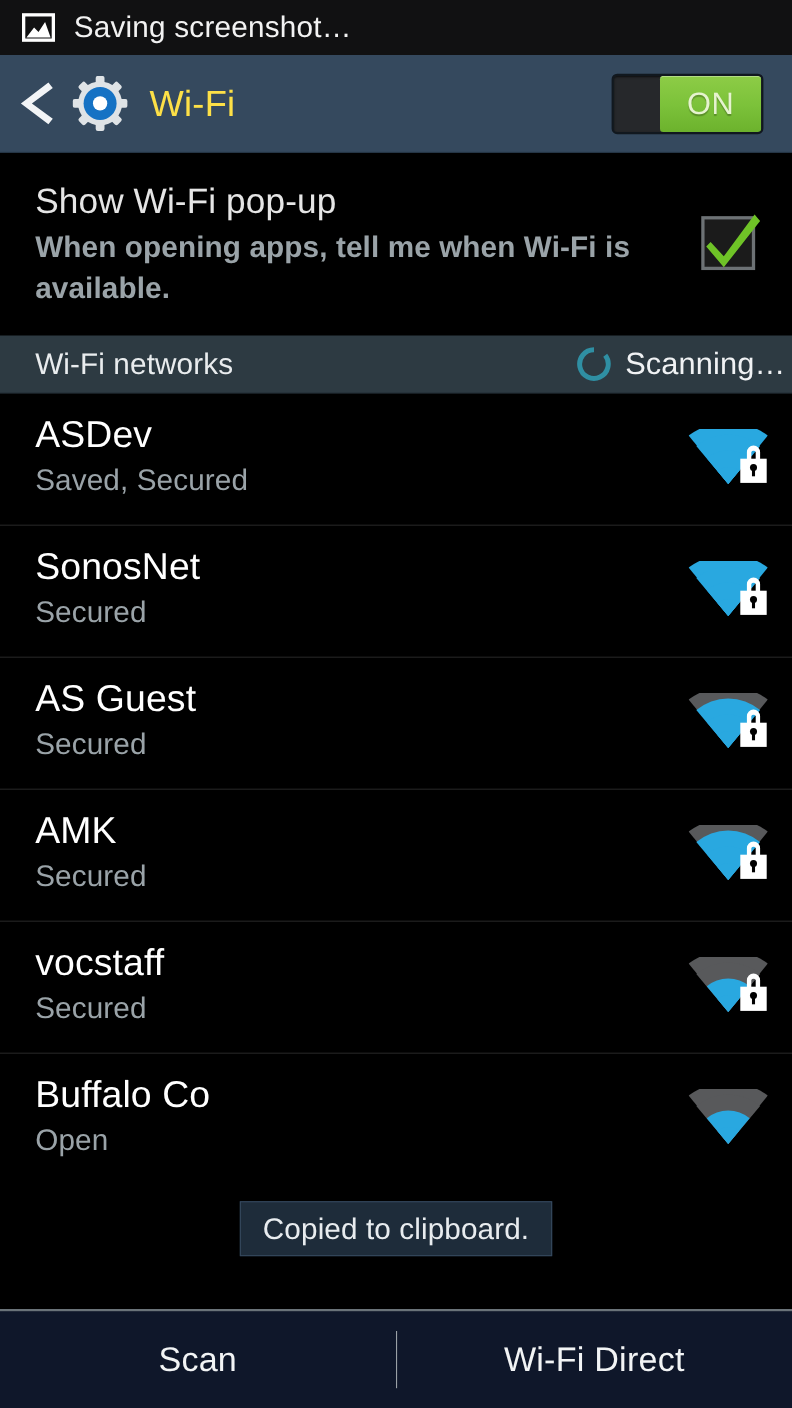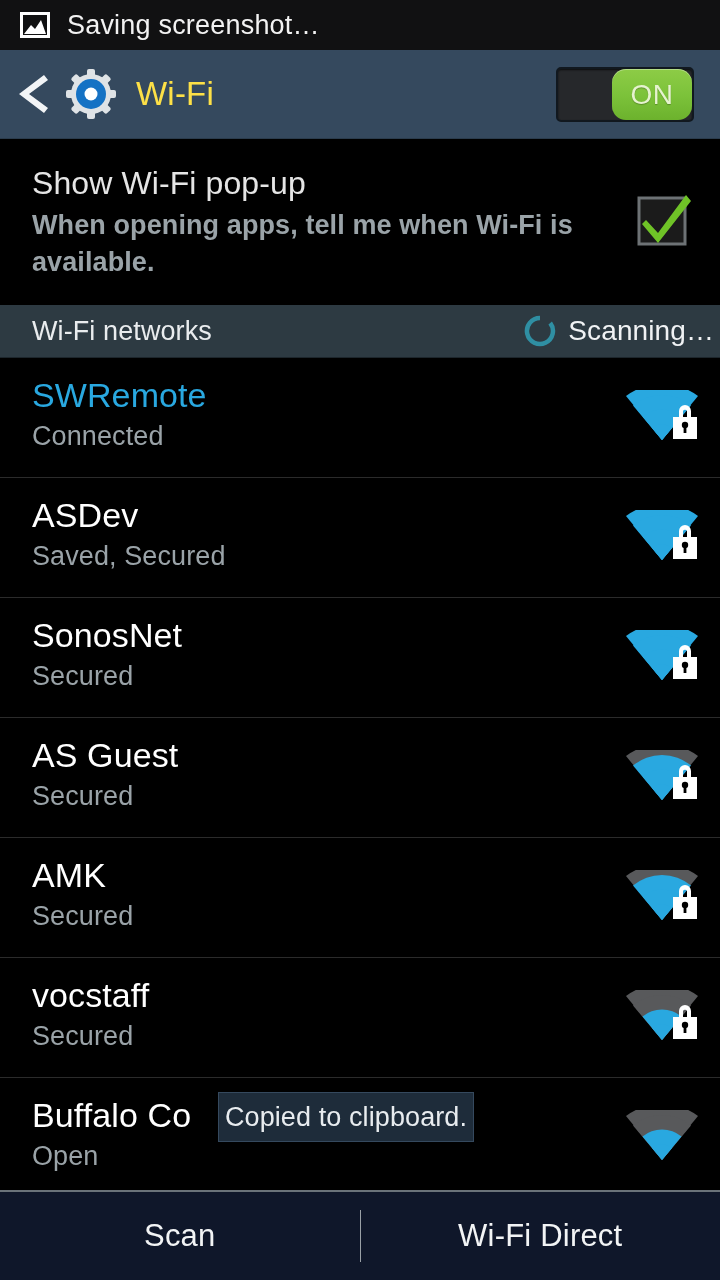--- a/index.html
+++ b/index.html
@@ -89,23 +89,23 @@
     background: #26282b;
     border: 2px solid #11181f;
     box-shadow: inset 0 1px 2px rgba(0,0,0,0.7);
     box-sizing: border-box;
     overflow: hidden;
   }
   #wifi-switch .thumb {
     position: absolute;
     right: 0;
     top: 0;
-    width: 80px;
+    width: 92px;
     height: 51px;
-    border-radius: 14px;
+    border-radius: 3px;
     background: linear-gradient(to bottom, #8dcc46 0%, #7cc23a 52%, #6cb22d 100%);
     box-shadow: inset 0 1px 0 rgba(255,255,255,0.35);
     display: flex;
     align-items: center;
     justify-content: center;
     text-align: center;
   }
   #wifi-switch .thumb-label {
     color: #e6f3cf;
     font-size: 28px;
@@ -231,21 +231,21 @@
     top: 32px;
     width: 72px;
     height: 58px;
   }
 
   
   #toast {
     position: absolute;
     left: 218px;
     top: 1092px;
-    width: 256px;
+    width: 284px;
     height: 50px;
     background: #1e2c3a;
     border: 1px solid #35495e;
     box-sizing: border-box;
     display: flex;
     align-items: center;
     justify-content: center;
     box-shadow: 0 1px 4px rgba(0,0,0,0.6);
   }
   #toast-text {
@@ -340,128 +340,110 @@
       <svg id="scan-spinner" viewBox="0 0 32 32">
         <path d="M16 3 A13 13 0 1 0 26.2 8" fill="none" stroke="#2f8fa3" stroke-width="4.5" stroke-linecap="butt"></path>
       </svg>
       <span id="scan-status-text">Scanning…</span>
     </div>
   </div>
 
   <div id="network-list">
       <div class="network-row">
         <div class="network-texts">
-          <div class="network-ssid connected">SWRemote</div>
-          <div class="network-state">Connected</div>
+          <div class="network-ssid">ASDev</div>
+          <div class="network-state">Saved, Secured</div>
         </div>
         <svg class="signal-icon" viewBox="0 0 72 58">
           <path d="M36 50 L0 6 A60 60 0 0 1 72 6 Z" fill="#29a8e0"></path>
           <path d="M36 50 L7 15.5 A45 45 0 0 1 65 15.5 Z" fill="#29a8e0"></path>
           <path d="M36 50 L16.5 26.5 A30.5 30.5 0 0 1 55.5 26.5 Z" fill="#29a8e0"></path>
           <path d="M36 50 L26 38 A16 16 0 0 1 46 38 Z" fill="#29a8e0"></path>
           <g>
             <rect x="47" y="27" width="24" height="22" fill="#ffffff"></rect>
             <path d="M53 28 L53 21 A6 6 0 0 1 65 21 L65 28 L61 28 L61 21 A2.2 2.2 0 0 0 57 21 L57 28 Z" fill="#ffffff"></path>
             <circle cx="59" cy="35" r="3.2" fill="#000000"></circle>
             <rect x="57.6" y="35" width="2.8" height="8" fill="#000000"></rect>
           </g>
         </svg>
       </div>
       <div class="network-row">
         <div class="network-texts">
-          <div class="network-ssid">ASDev</div>
-          <div class="network-state">Saved, Secured</div>
+          <div class="network-ssid">SonosNet</div>
+          <div class="network-state">Secured</div>
         </div>
         <svg class="signal-icon" viewBox="0 0 72 58">
           <path d="M36 50 L0 6 A60 60 0 0 1 72 6 Z" fill="#29a8e0"></path>
           <path d="M36 50 L7 15.5 A45 45 0 0 1 65 15.5 Z" fill="#29a8e0"></path>
           <path d="M36 50 L16.5 26.5 A30.5 30.5 0 0 1 55.5 26.5 Z" fill="#29a8e0"></path>
           <path d="M36 50 L26 38 A16 16 0 0 1 46 38 Z" fill="#29a8e0"></path>
           <g>
             <rect x="47" y="27" width="24" height="22" fill="#ffffff"></rect>
             <path d="M53 28 L53 21 A6 6 0 0 1 65 21 L65 28 L61 28 L61 21 A2.2 2.2 0 0 0 57 21 L57 28 Z" fill="#ffffff"></path>
             <circle cx="59" cy="35" r="3.2" fill="#000000"></circle>
             <rect x="57.6" y="35" width="2.8" height="8" fill="#000000"></rect>
           </g>
         </svg>
       </div>
       <div class="network-row">
         <div class="network-texts">
-          <div class="network-ssid">SonosNet</div>
+          <div class="network-ssid">AS Guest</div>
           <div class="network-state">Secured</div>
         </div>
         <svg class="signal-icon" viewBox="0 0 72 58">
-          <path d="M36 50 L0 6 A60 60 0 0 1 72 6 Z" fill="#29a8e0"></path>
+          <path d="M36 50 L0 6 A60 60 0 0 1 72 6 Z" fill="#58595b"></path>
           <path d="M36 50 L7 15.5 A45 45 0 0 1 65 15.5 Z" fill="#29a8e0"></path>
           <path d="M36 50 L16.5 26.5 A30.5 30.5 0 0 1 55.5 26.5 Z" fill="#29a8e0"></path>
           <path d="M36 50 L26 38 A16 16 0 0 1 46 38 Z" fill="#29a8e0"></path>
           <g>
             <rect x="47" y="27" width="24" height="22" fill="#ffffff"></rect>
             <path d="M53 28 L53 21 A6 6 0 0 1 65 21 L65 28 L61 28 L61 21 A2.2 2.2 0 0 0 57 21 L57 28 Z" fill="#ffffff"></path>
             <circle cx="59" cy="35" r="3.2" fill="#000000"></circle>
             <rect x="57.6" y="35" width="2.8" height="8" fill="#000000"></rect>
           </g>
         </svg>
       </div>
       <div class="network-row">
         <div class="network-texts">
-          <div class="network-ssid">AS Guest</div>
+          <div class="network-ssid">AMK</div>
           <div class="network-state">Secured</div>
         </div>
         <svg class="signal-icon" viewBox="0 0 72 58">
           <path d="M36 50 L0 6 A60 60 0 0 1 72 6 Z" fill="#58595b"></path>
           <path d="M36 50 L7 15.5 A45 45 0 0 1 65 15.5 Z" fill="#29a8e0"></path>
           <path d="M36 50 L16.5 26.5 A30.5 30.5 0 0 1 55.5 26.5 Z" fill="#29a8e0"></path>
           <path d="M36 50 L26 38 A16 16 0 0 1 46 38 Z" fill="#29a8e0"></path>
           <g>
             <rect x="47" y="27" width="24" height="22" fill="#ffffff"></rect>
             <path d="M53 28 L53 21 A6 6 0 0 1 65 21 L65 28 L61 28 L61 21 A2.2 2.2 0 0 0 57 21 L57 28 Z" fill="#ffffff"></path>
             <circle cx="59" cy="35" r="3.2" fill="#000000"></circle>
             <rect x="57.6" y="35" width="2.8" height="8" fill="#000000"></rect>
           </g>
         </svg>
       </div>
       <div class="network-row">
         <div class="network-texts">
-          <div class="network-ssid">AMK</div>
+          <div class="network-ssid">vocstaff</div>
           <div class="network-state">Secured</div>
         </div>
         <svg class="signal-icon" viewBox="0 0 72 58">
           <path d="M36 50 L0 6 A60 60 0 0 1 72 6 Z" fill="#58595b"></path>
-          <path d="M36 50 L7 15.5 A45 45 0 0 1 65 15.5 Z" fill="#29a8e0"></path>
+          <path d="M36 50 L7 15.5 A45 45 0 0 1 65 15.5 Z" fill="#58595b"></path>
           <path d="M36 50 L16.5 26.5 A30.5 30.5 0 0 1 55.5 26.5 Z" fill="#29a8e0"></path>
           <path d="M36 50 L26 38 A16 16 0 0 1 46 38 Z" fill="#29a8e0"></path>
           <g>
             <rect x="47" y="27" width="24" height="22" fill="#ffffff"></rect>
             <path d="M53 28 L53 21 A6 6 0 0 1 65 21 L65 28 L61 28 L61 21 A2.2 2.2 0 0 0 57 21 L57 28 Z" fill="#ffffff"></path>
             <circle cx="59" cy="35" r="3.2" fill="#000000"></circle>
             <rect x="57.6" y="35" width="2.8" height="8" fill="#000000"></rect>
           </g>
         </svg>
       </div>
       <div class="network-row">
         <div class="network-texts">
-          <div class="network-ssid">vocstaff</div>
-          <div class="network-state">Secured</div>
-        </div>
-        <svg class="signal-icon" viewBox="0 0 72 58">
-          <path d="M36 50 L0 6 A60 60 0 0 1 72 6 Z" fill="#58595b"></path>
-          <path d="M36 50 L7 15.5 A45 45 0 0 1 65 15.5 Z" fill="#58595b"></path>
-          <path d="M36 50 L16.5 26.5 A30.5 30.5 0 0 1 55.5 26.5 Z" fill="#29a8e0"></path>
-          <path d="M36 50 L26 38 A16 16 0 0 1 46 38 Z" fill="#29a8e0"></path>
-          <g>
-            <rect x="47" y="27" width="24" height="22" fill="#ffffff"></rect>
-            <path d="M53 28 L53 21 A6 6 0 0 1 65 21 L65 28 L61 28 L61 21 A2.2 2.2 0 0 0 57 21 L57 28 Z" fill="#ffffff"></path>
-            <circle cx="59" cy="35" r="3.2" fill="#000000"></circle>
-            <rect x="57.6" y="35" width="2.8" height="8" fill="#000000"></rect>
-          </g>
-        </svg>
-      </div>
-      <div class="network-row">
-        <div class="network-texts">
           <div class="network-ssid">Buffalo Co</div>
           <div class="network-state">Open</div>
         </div>
         <svg class="signal-icon" viewBox="0 0 72 58">
           <path d="M36 50 L0 6 A60 60 0 0 1 72 6 Z" fill="#58595b"></path>
           <path d="M36 50 L7 15.5 A45 45 0 0 1 65 15.5 Z" fill="#58595b"></path>
           <path d="M36 50 L16.5 26.5 A30.5 30.5 0 0 1 55.5 26.5 Z" fill="#29a8e0"></path>
           <path d="M36 50 L26 38 A16 16 0 0 1 46 38 Z" fill="#29a8e0"></path>
         </svg>
       </div>

